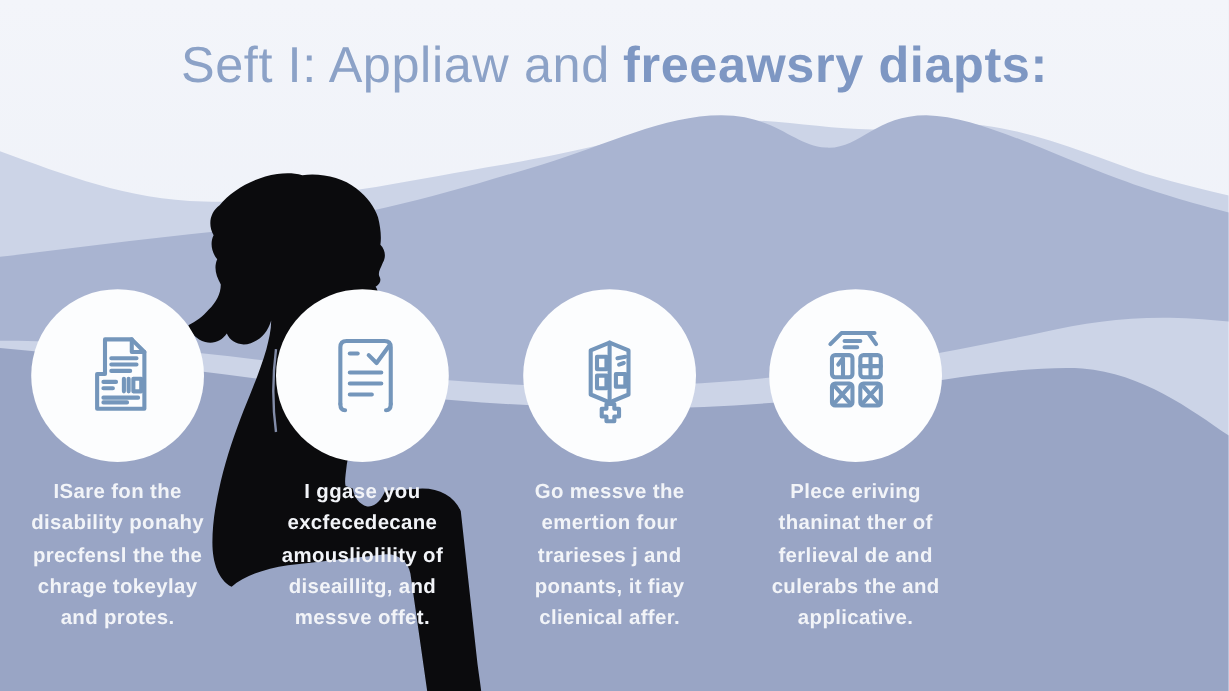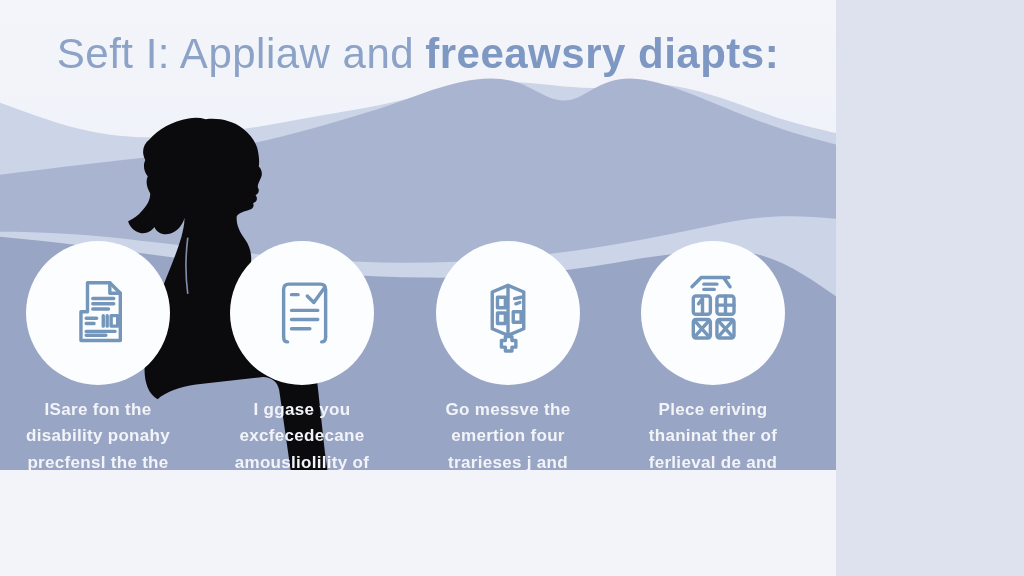--- a/index.html
+++ b/index.html
@@ -10,21 +10,21 @@
     --silhouette:#0b0b0d;
     --circle-fill:#fcfdfe;
     --icon-stroke:#7496bb;
     --caption-text:#f2f4f8;
     --title-normal:#8ca2c7;
     --title-bold:#7e97c3;
   }
   *{margin:0;padding:0;box-sizing:border-box;}
   body{font-family:"Liberation Sans",sans-serif;background:#dde2ee;}
   .canvas{
-    position:relative;width:836px;height:576px;overflow:hidden;
+    position:relative;width:1024px;height:576px;overflow:hidden;
     background:var(--background-top);
   }
   svg.bg{position:absolute;inset:0;display:block;}
   .title{
     position:absolute;top:30px;left:0;width:100%;
     text-align:center;font-size:42px;letter-spacing:.5px;white-space:nowrap;
   }
   .t-normal{color:var(--title-normal);font-weight:500;margin-right:11px;}
   .t-bold{color:var(--title-bold);font-weight:700;}
   .step{position:absolute;top:241px;width:200px;text-align:center;}
@@ -115,21 +115,21 @@
         <path d="M18,50 Q18,54 21,54 M50,50 Q50,54 47,54"></path>
         <path d="M24,18 H29"></path>
         <path d="M36,19 L41,24 L49,13"></path>
         <path d="M24,30 H44 M24,37 H44 M24,44 H38"></path>
       </svg>
     </div>
     <p class="caption">I ggase you
 excfecedecane
 amousliolility of
 diseaillitg, and
-piaplic ther.</p>
+messve offet.</p>
   </div>
 
   <div class="step s4">
     <div class="circle">
       <svg class="icon" viewBox="0 0 64 64">
         <path d="M16,12 L23,5 H44 M40,5 L45,12"></path>
         <path d="M25,10 H35 M25,14 H33"></path>
         <rect x="17" y="19" width="13" height="14" rx="2"></rect>
         <path d="M21,25 L24,21 V32"></path>
         <rect x="35" y="19" width="13" height="14" rx="2"></rect>

